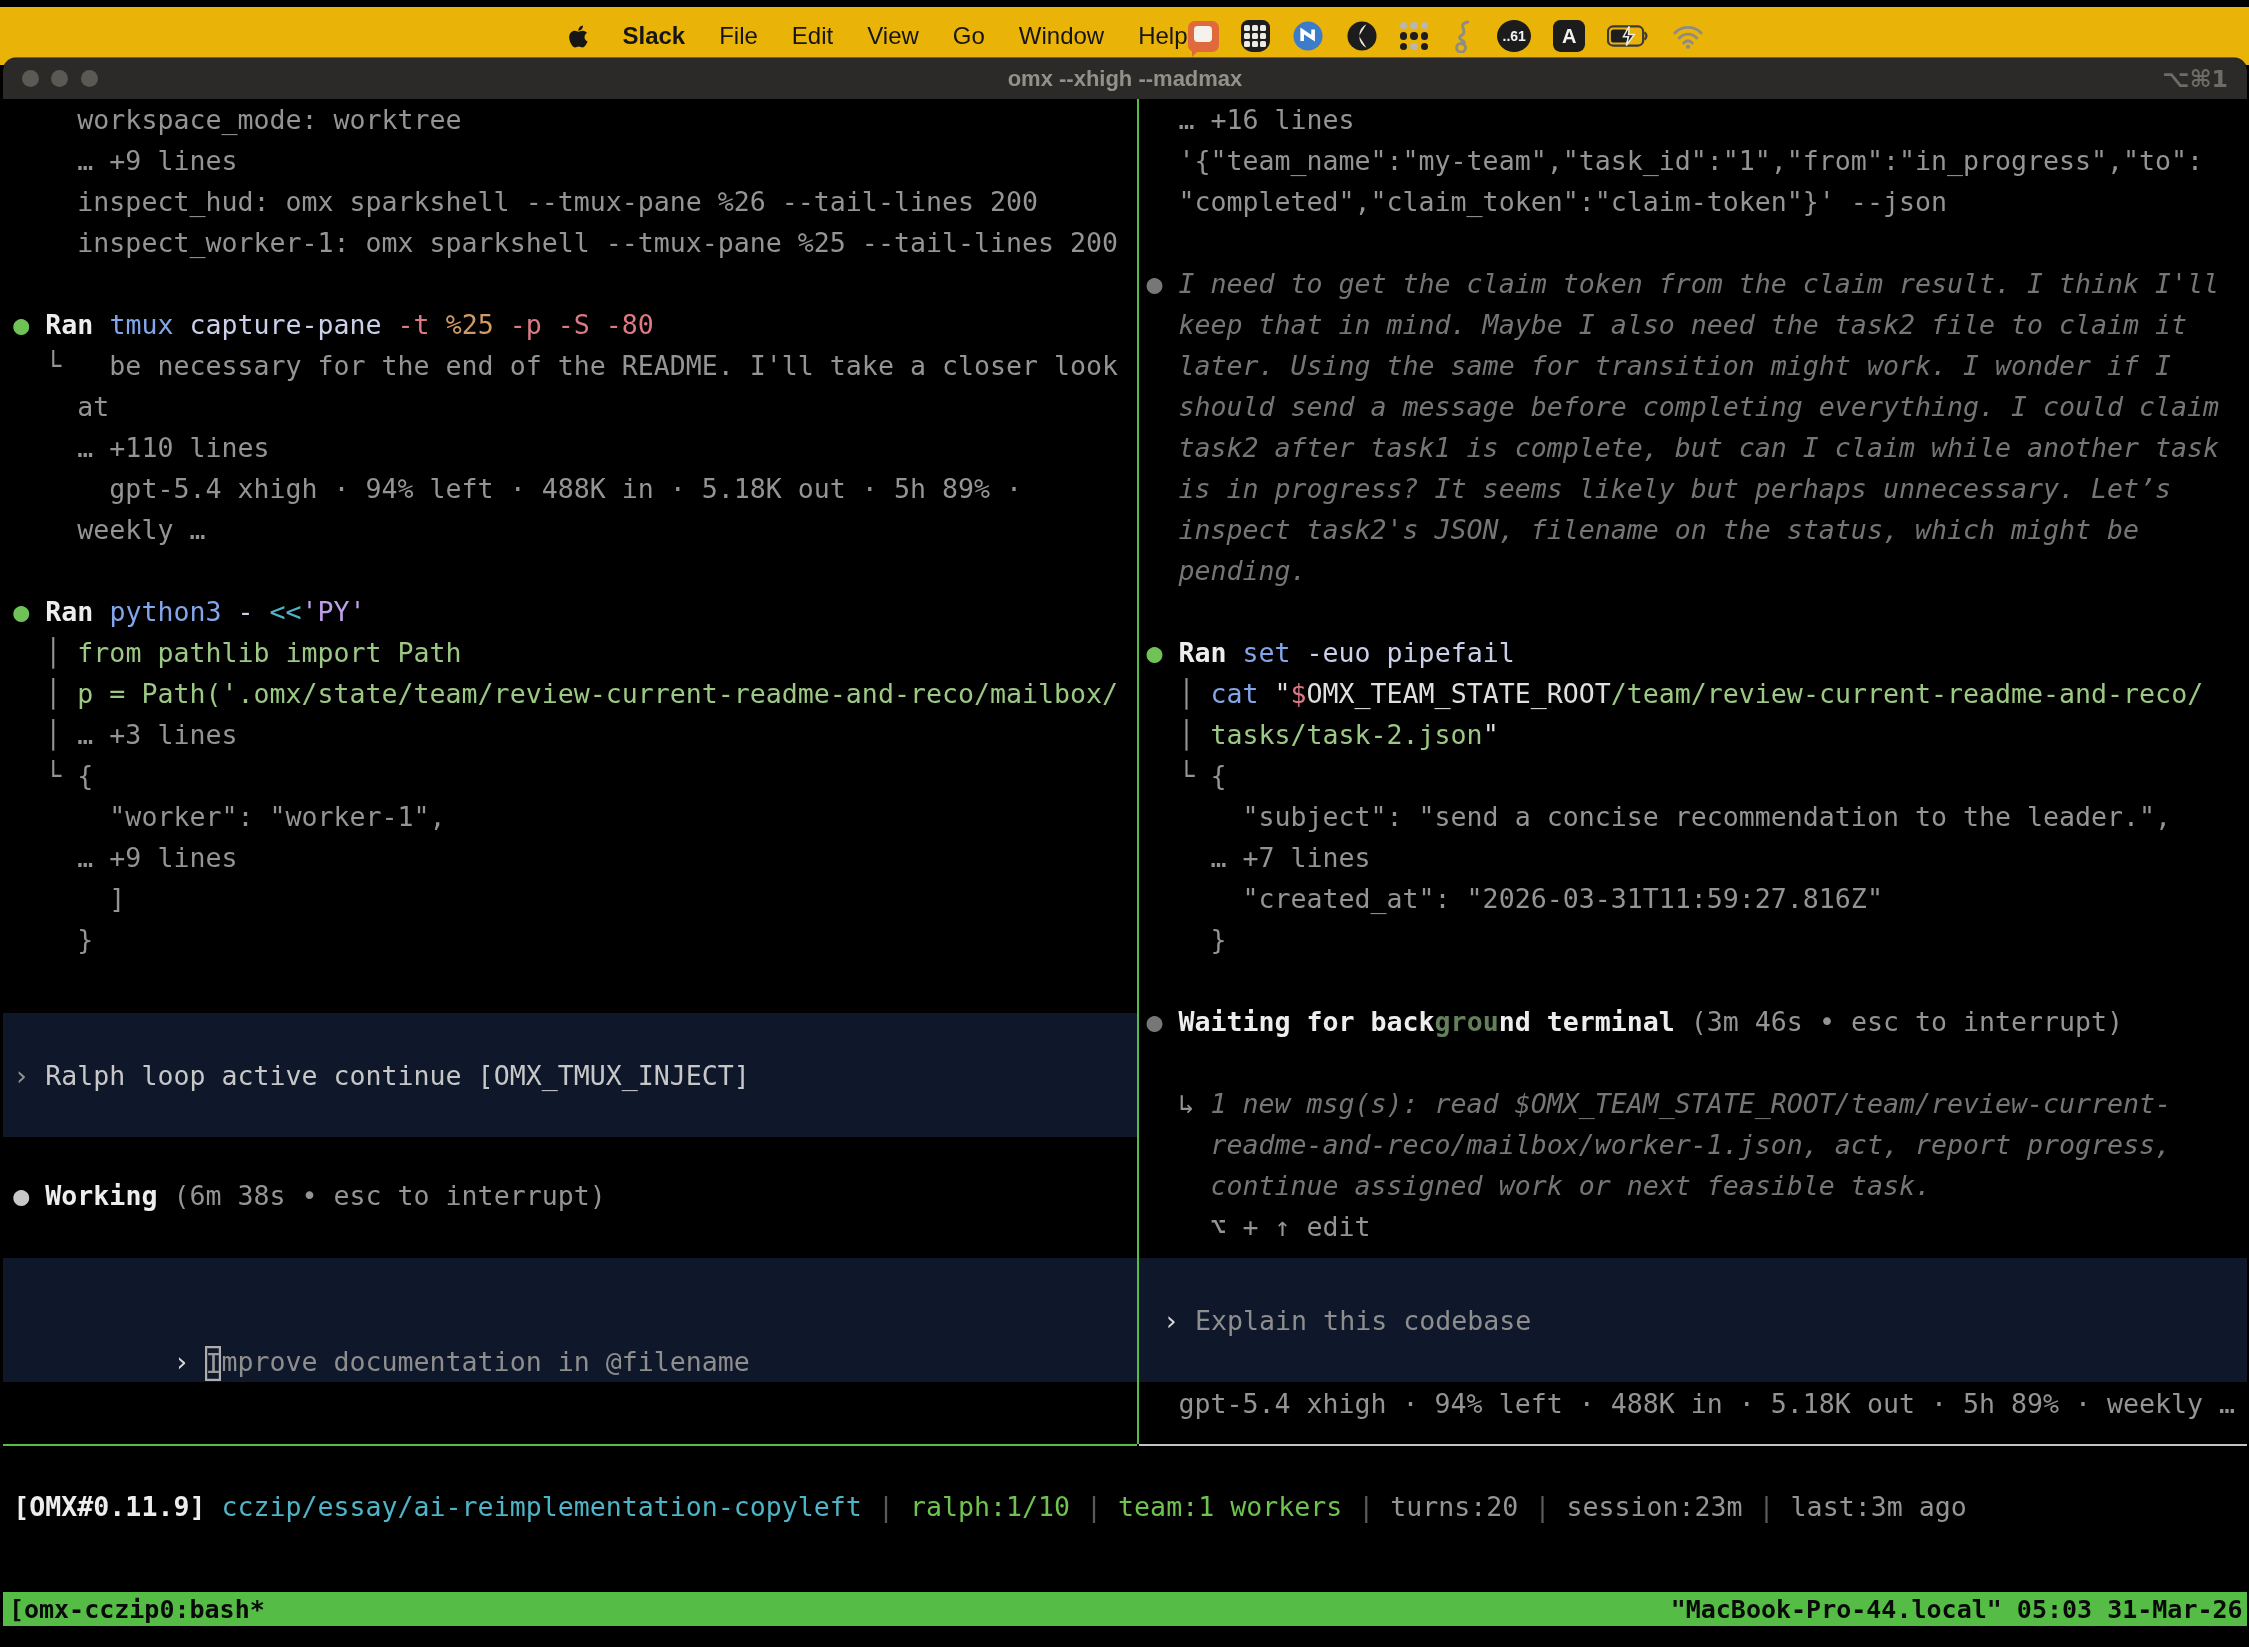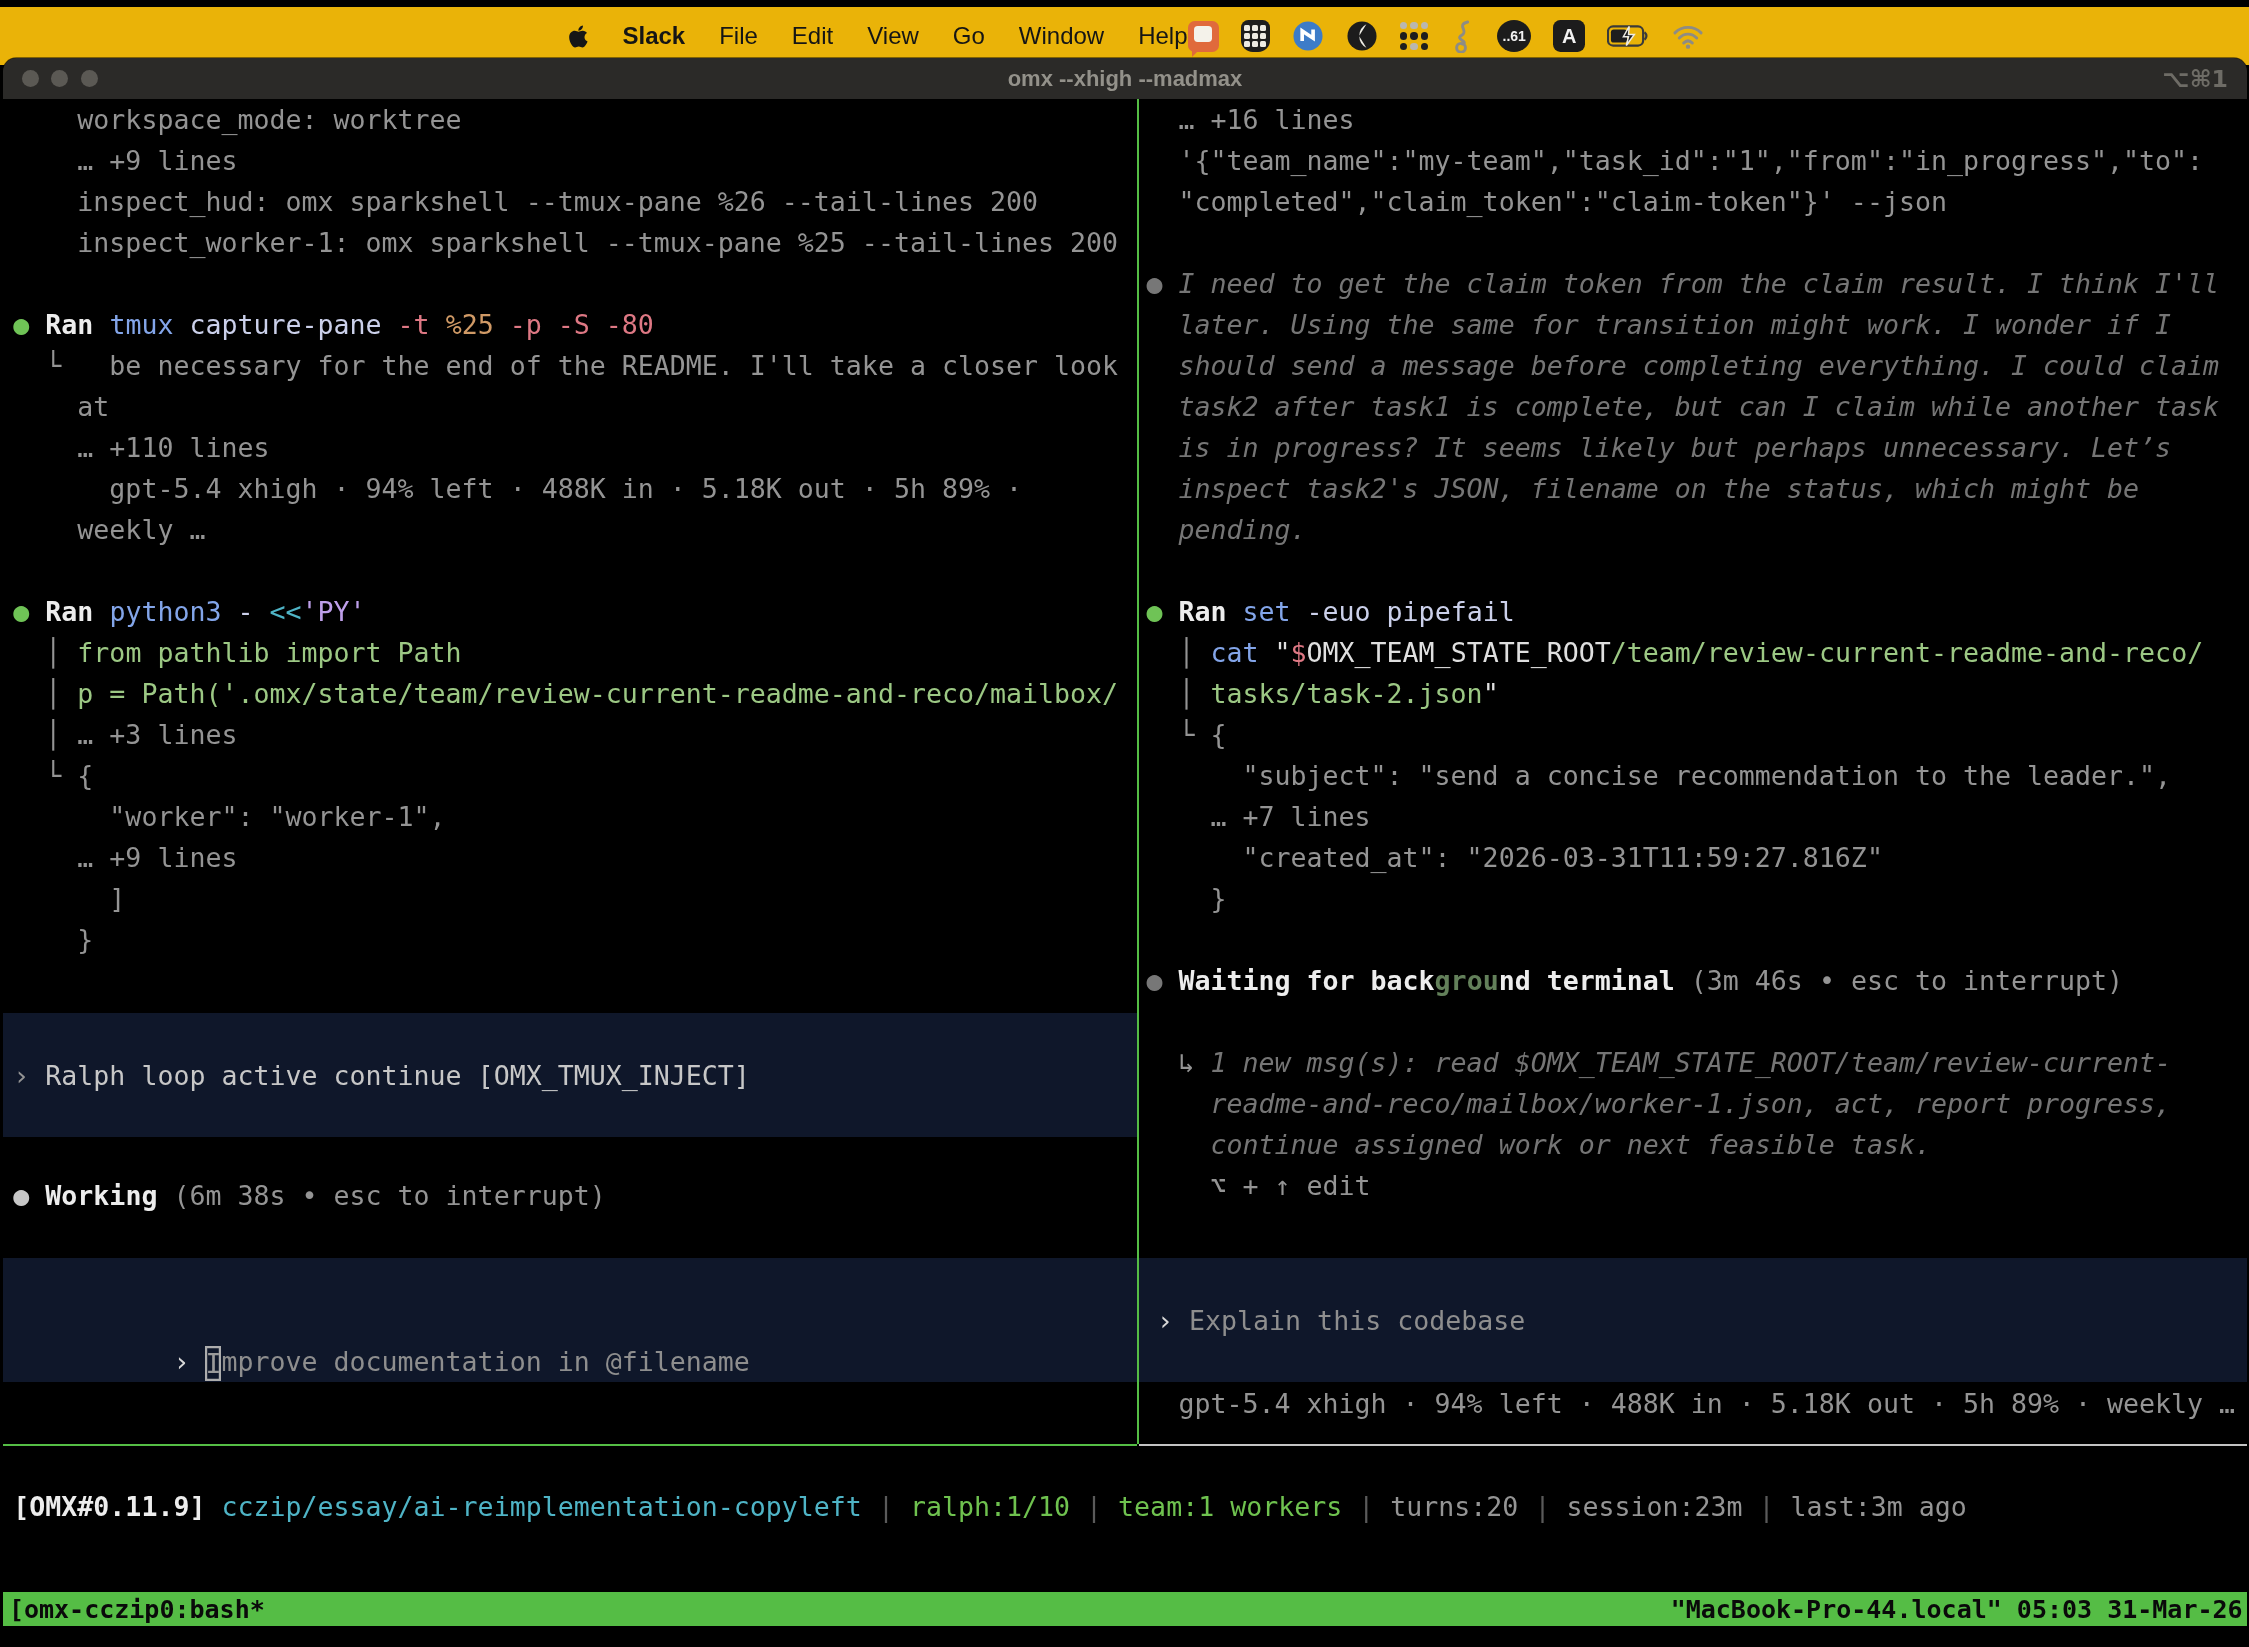--- a/index.html
+++ b/index.html
@@ -57,21 +57,21 @@
   #v-divider { position:absolute; left:1134px; top:0; width:2.2px; height:1345px; background:#55BD45; }
   #h-border-left  { position:absolute; left:0; top:1345px; width:1134px; height:2.2px; background:#55BD45; }
   #h-border-right { position:absolute; left:1136px; top:1345px; width:1108px; height:2.2px; background:#C3C3C3; }
 
   .band { position:absolute; left:0; right:0; height:124px; background:#0f172a;
     display:flex; align-items:center; }
   #ralph-band { top:914px; }
   #left-input-band { top:1159px; }
   #right-input-band { top:1159px; }
   .band .trow { padding-left:10.3px; }
-  #right-input-band .trow { padding-left:18px; }
+  #right-input-band .trow { padding-left:4px;margin-left:20px; }
   #working-row { position:absolute; left:10.3px; top:1076px; right:0; }
   #left-status-row { position:absolute; left:10.3px; top:1284px; right:0; }
   #right-status-row { position:absolute; left:7.4px; top:1284px; right:0; overflow:hidden; }
 
   
   #omx-status { position:absolute; left:10.3px; top:1387px; right:0; }
   #tmux-bar { position:absolute; left:0; top:1493px; width:100%; height:34px; background:#55BD45;
     color:#0A0A0A; font-family:"DejaVu Sans Mono",monospace; font-size:25px; font-weight:700;
     display:flex; align-items:center; justify-content:space-between; }
   #tmux-bar .l { padding-left:5.9px; } #tmux-bar .r { padding-right:4.4px; }
@@ -243,20 +243,21 @@
 
     <div id="v-divider"></div>
 
     <div id="pane-right">
       <div id="right-rows">
           <div class="trow"><span class="c-gray">  … +16 lines</span></div>
           <div class="trow"><span class="c-gray">  '{"team_name":"my-team","task_id":"1","from":"in_progress","to":</span></div>
           <div class="trow"><span class="c-gray">  "completed","claim_token":"claim-token"}' --json</span></div>
           <div class="trow">&nbsp;</div>
           <div class="trow"><span class="c-dimbul">● </span><span class="c-ital">I need to get the claim token from the claim result. I think I'll</span></div>
+          <div class="trow"><span class="c-ital">  keep that in mind. Maybe I also need the task2 file to claim it</span></div>
           <div class="trow"><span class="c-ital">  later. Using the same for transition might work. I wonder if I</span></div>
           <div class="trow"><span class="c-ital">  should send a message before completing everything. I could claim</span></div>
           <div class="trow"><span class="c-ital">  task2 after task1 is complete, but can I claim while another task</span></div>
           <div class="trow"><span class="c-ital">  is in progress? It seems likely but perhaps unnecessary. Let’s</span></div>
           <div class="trow"><span class="c-ital">  inspect task2's JSON, filename on the status, which might be</span></div>
           <div class="trow"><span class="c-ital">  pending.</span></div>
           <div class="trow">&nbsp;</div>
           <div class="trow"><span class="c-bgreen">● </span><span class="c-white">Ran</span><span class="c-plain"> </span><span class="c-blue">set</span><span class="c-arg"> -euo pipefail</span></div>
           <div class="trow"><span class="c-gray">  │ </span><span class="c-blue">cat</span><span class="c-plain"> "</span><span class="c-red">$</span><span class="c-plain">OMX_TEAM_STATE_ROOT</span><span class="c-green">/team/review-current-readme-and-reco/</span></div>
           <div class="trow"><span class="c-gray">  │ </span><span class="c-green">tasks/task-2.json</span><span class="c-plain">"</span></div>

